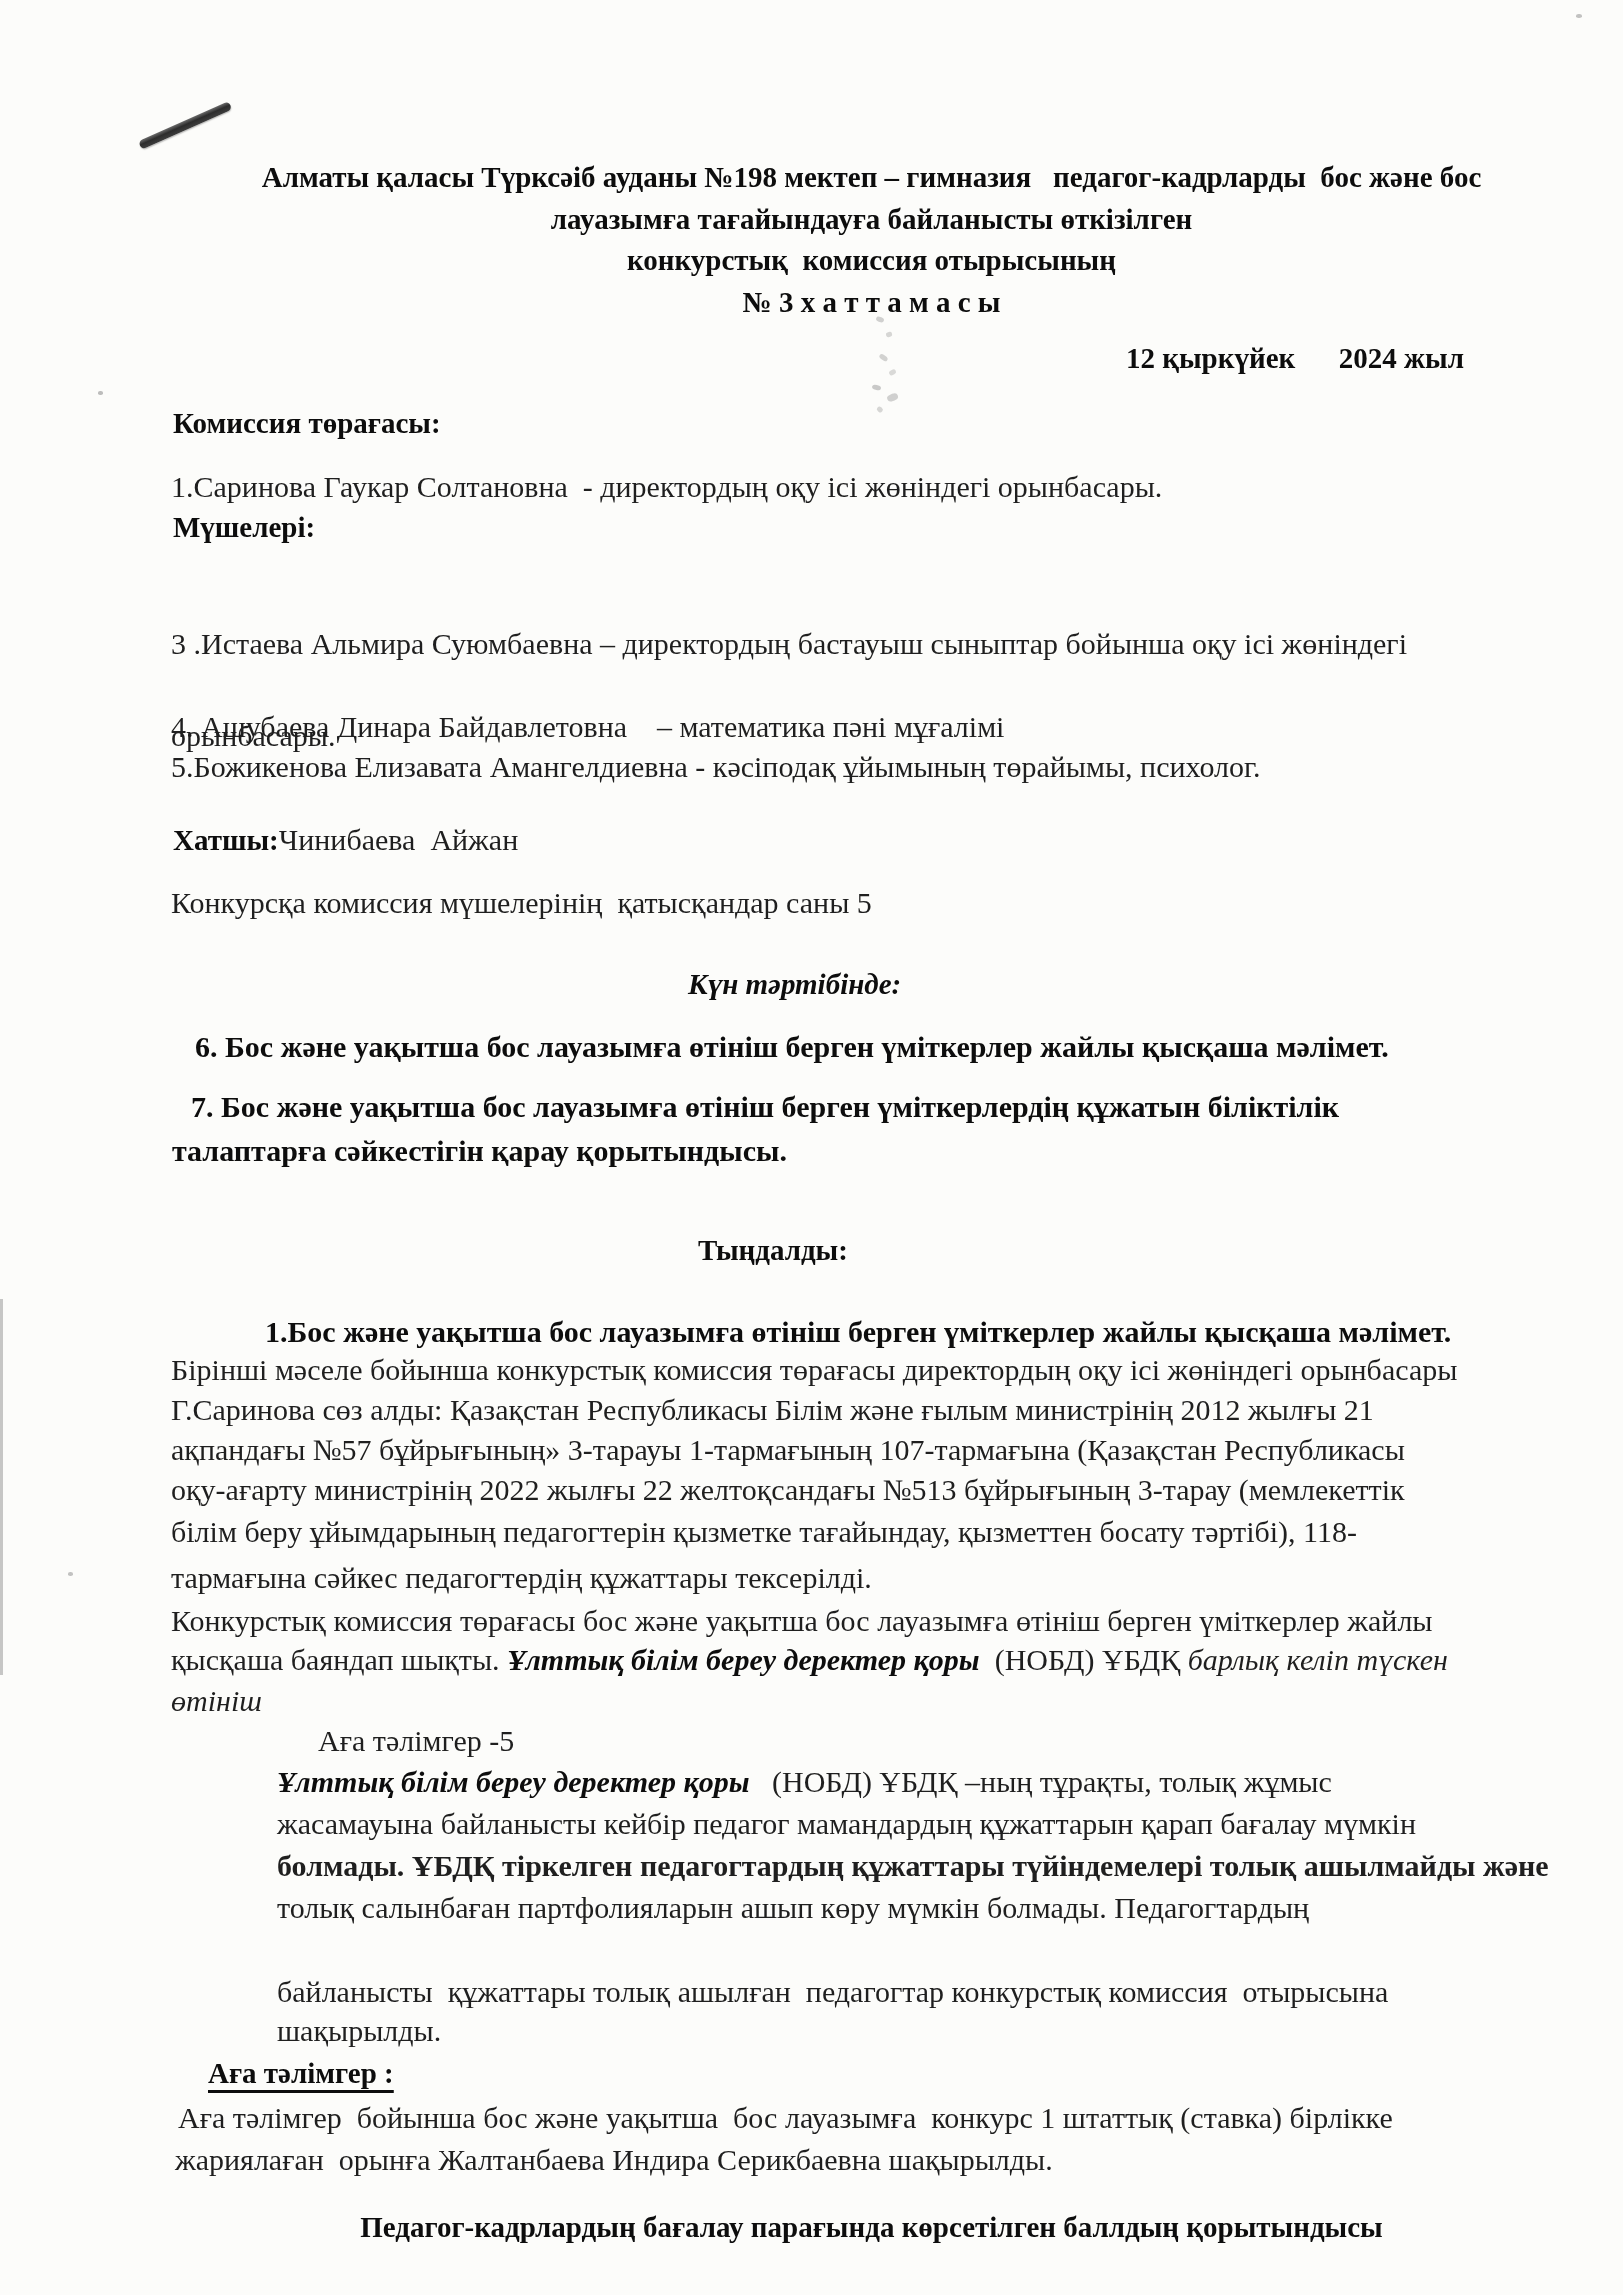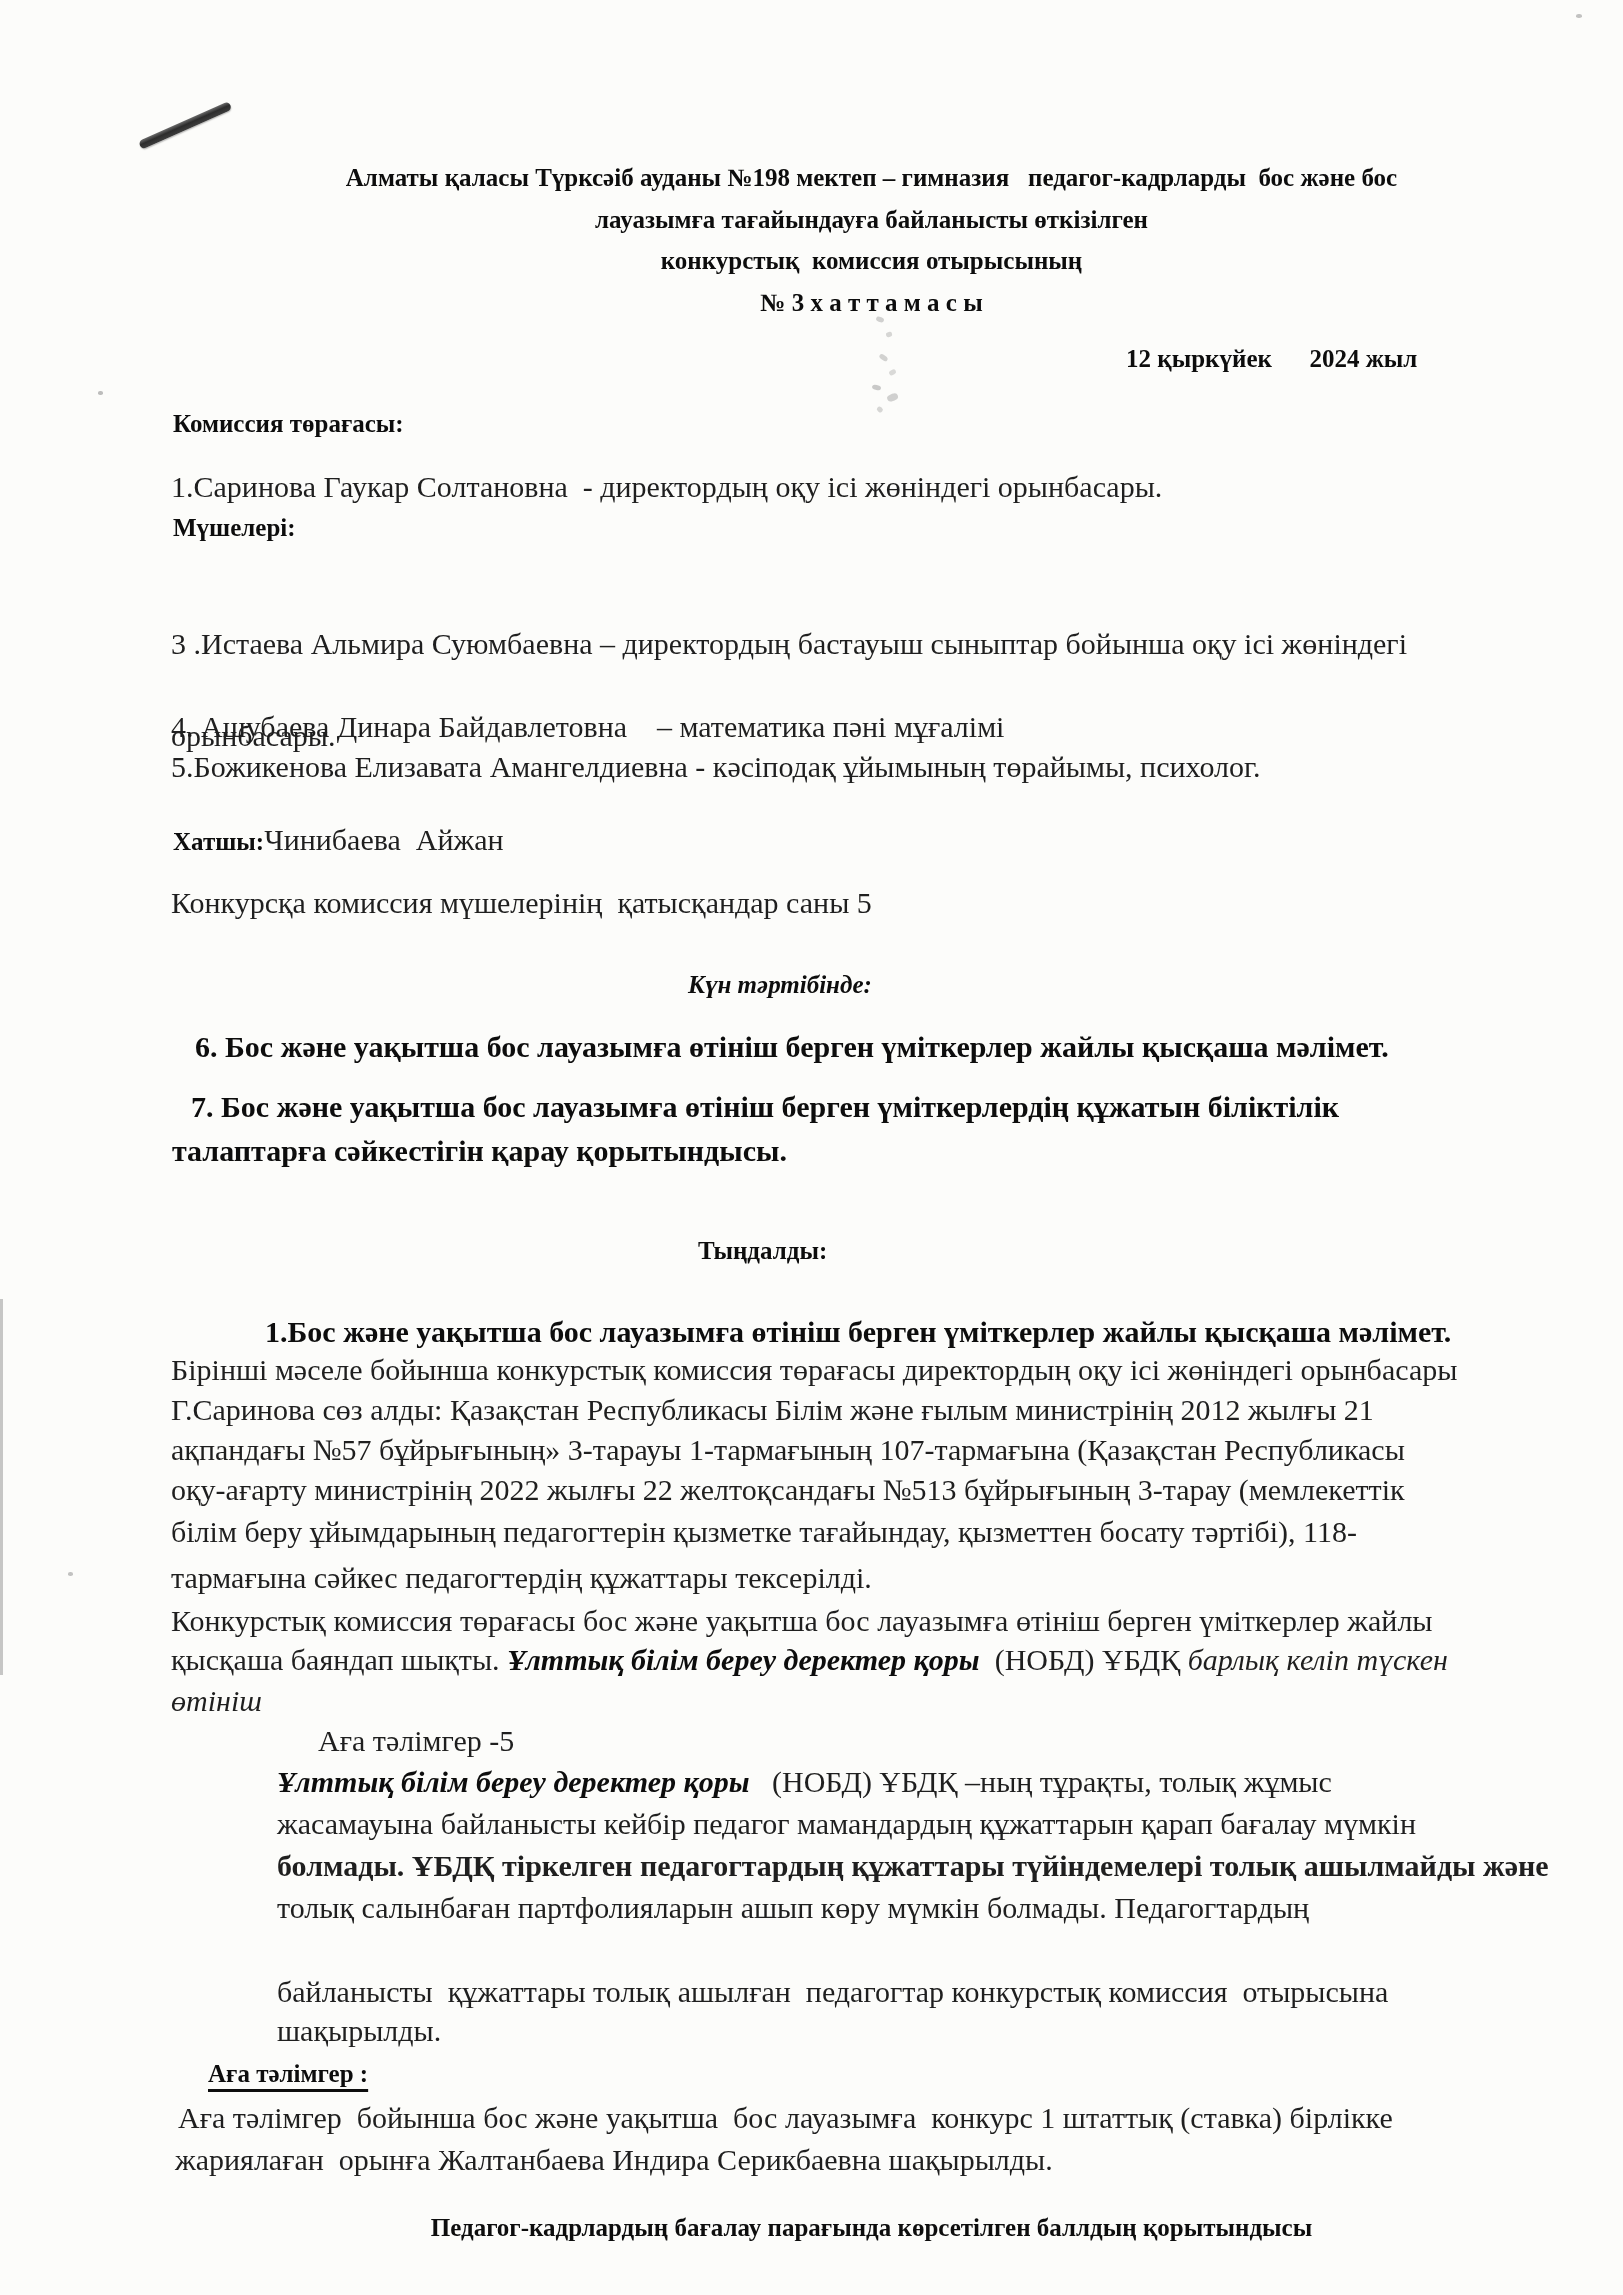--- a/index.html
+++ b/index.html
@@ -14,21 +14,21 @@
   .line{
     position:absolute;
     white-space:pre;
     font-size:30px;
     line-height:35px;
     color:#1f1f1f;
   }
   .b{font-weight:bold;color:#0d0d0d;}
   .i{font-style:italic;}
   .center{left:173px;width:1397px;text-align:center;}
-  .hdr{font-size:25px;}
+  .hdr{font-size:29px;}
   .u{text-decoration:underline;text-decoration-thickness:3.3px;text-underline-offset:6.5px;}
   
   .pen-mark{
     position:absolute;left:140px;top:141px;width:99px;height:9.2px;
     background:linear-gradient(180deg,#6a6a6a,#2c2c2c 45%,#3d3d3d);
     border-radius:4.6px;transform:rotate(-24deg);transform-origin:left center;
     box-shadow:0 1.3px 1.3px rgba(0,0,0,.25);
   }
   .spk{position:absolute;background:#7d7d7d;border-radius:45%;}
   .edge-strip{position:absolute;left:0;top:1299px;width:3.3px;height:376px;background:#8f8f8f;opacity:.5;}

